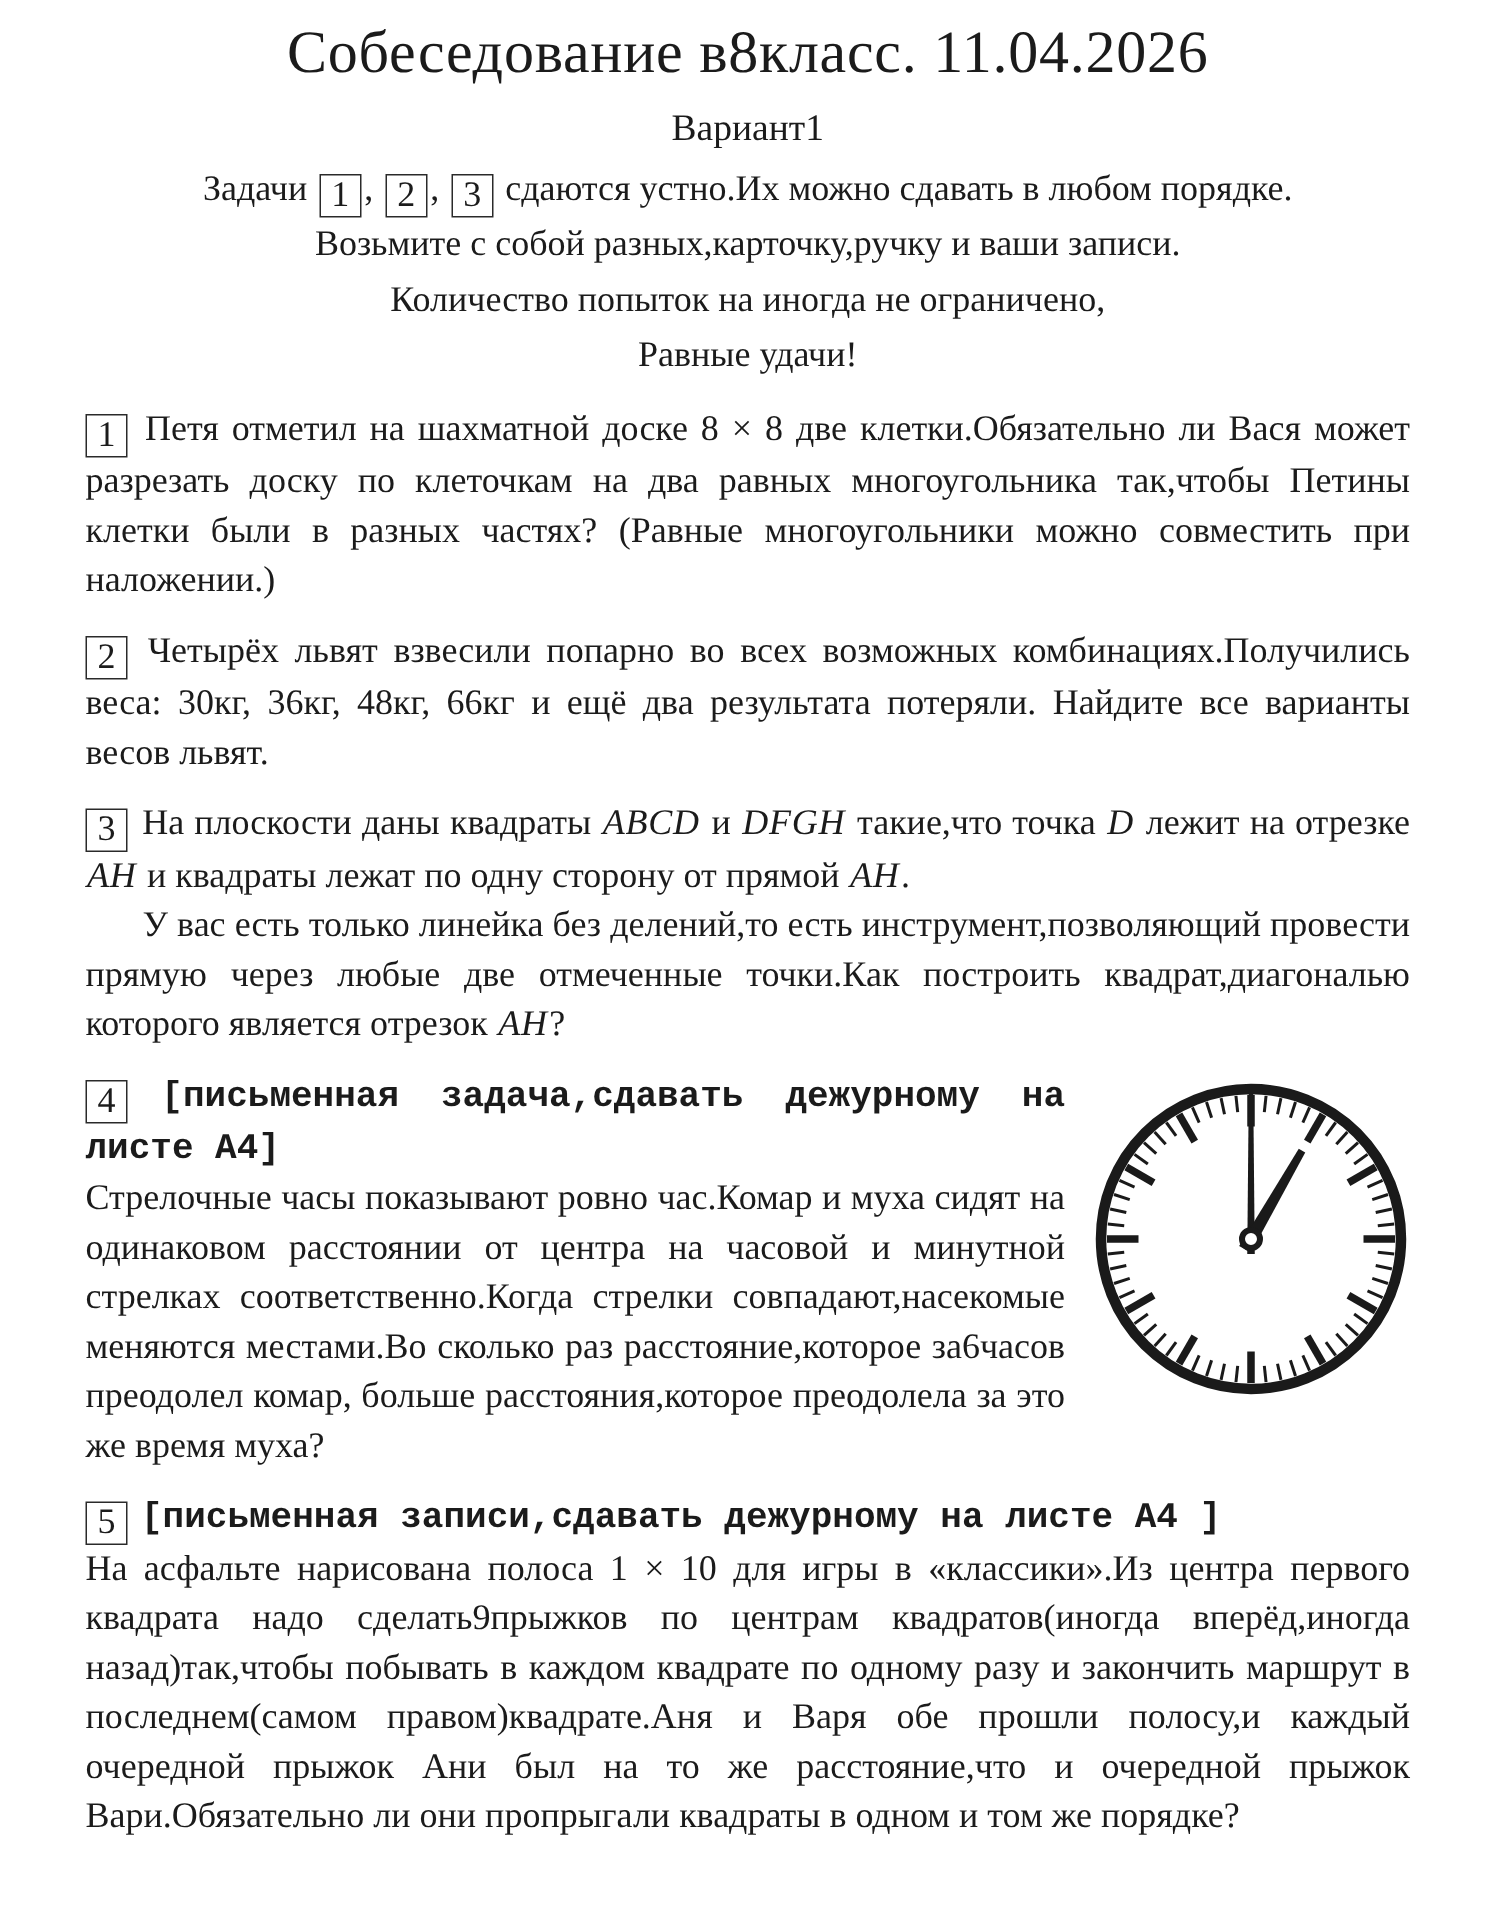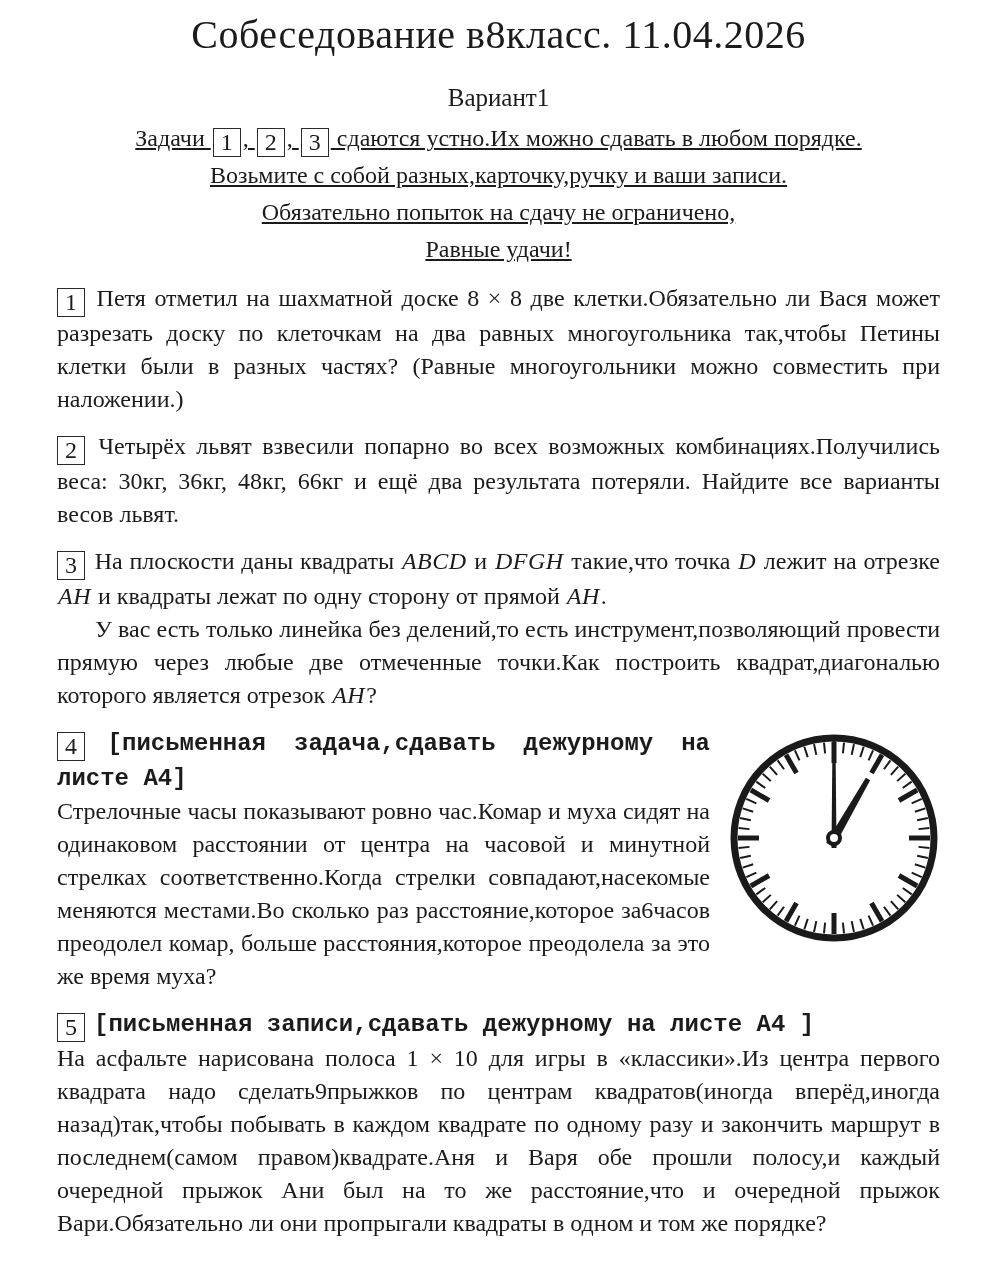--- a/index.html
+++ b/index.html
@@ -17,23 +17,23 @@
     text-align:center;
     font-size:40px;
     line-height:50px;
     font-weight:normal;
     letter-spacing:0.5px;
   }
   .variant {
     text-align:center;
     font-size:25px;
     line-height:28px;
-    margin-top:24px;
+    margin-top:12px;
   }
-  .intro { margin-top:8px;text-decoration:underline; }
+  .intro { margin-top:8px; }
   .intro-line {
     text-align:center;
     font-size:24px;
     line-height:37px;
   }
   .problem {
     margin-top:14px;
     font-size:24px;
     line-height:33px;
     text-align:justify;
@@ -72,21 +72,21 @@
 <body>
 
 <div class="page">
 
   <div class="doc-title">Собеседование в8класс. 11.04.2026</div>
   <div class="variant">Вариант1</div>
 
   <div class="intro">
     <div class="intro-line">Задачи <span class="numbox">1</span>, <span class="numbox">2</span>, <span class="numbox">3</span> сдаются устно.Их можно сдавать в любом порядке.</div>
     <div class="intro-line">Возьмите с собой разных,карточку,ручку и ваши записи.</div>
-    <div class="intro-line">Обязательно попыток на сдачу не ограничено,</div>
+    <div class="intro-line">Количество попыток на иногда не ограничено,</div>
     <div class="intro-line">Равные удачи!</div>
   </div>
 
   <div class="problem">
     <p><span class="numbox">1</span> Петя отметил на шахматной доске 8 × 8 две клетки.Обязательно ли Вася может разрезать доску по клеточкам на два равных многоугольника так,чтобы Петины клетки были в разных частях? (Равные многоугольники можно совместить при наложении.)</p>
   </div>
 
   <div class="problem">
     <p><span class="numbox">2</span> Четырёх львят взвесили попарно во всех возможных комбинациях.Получились веса: 30кг, 36кг, 48кг, 66кг и ещё два результата потеряли. Найдите все варианты весов львят.</p>
   </div>

